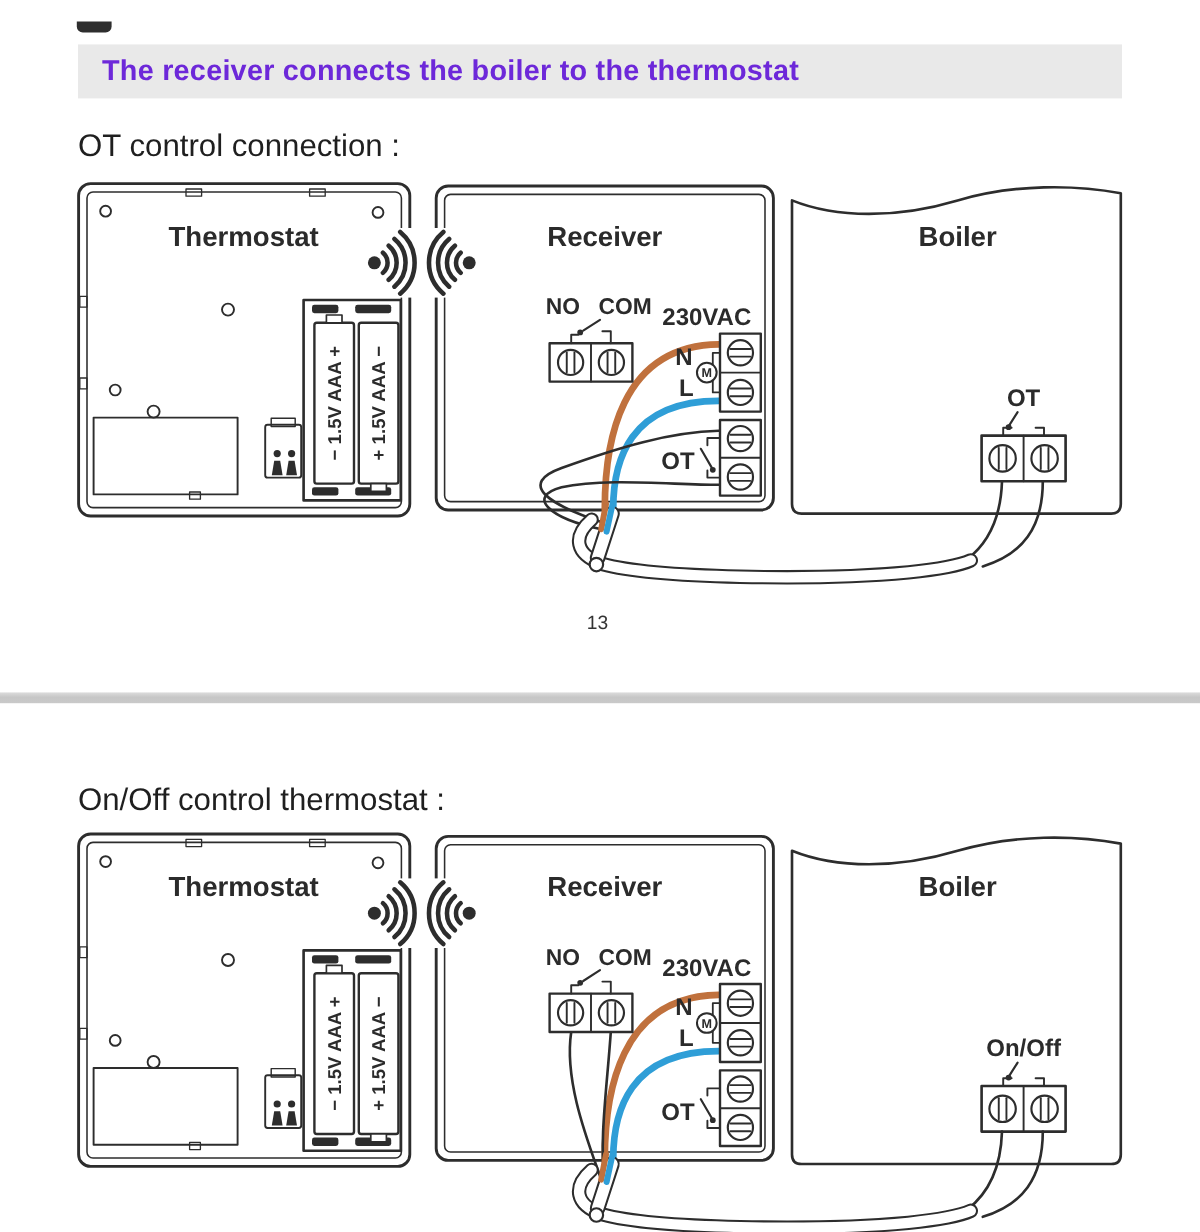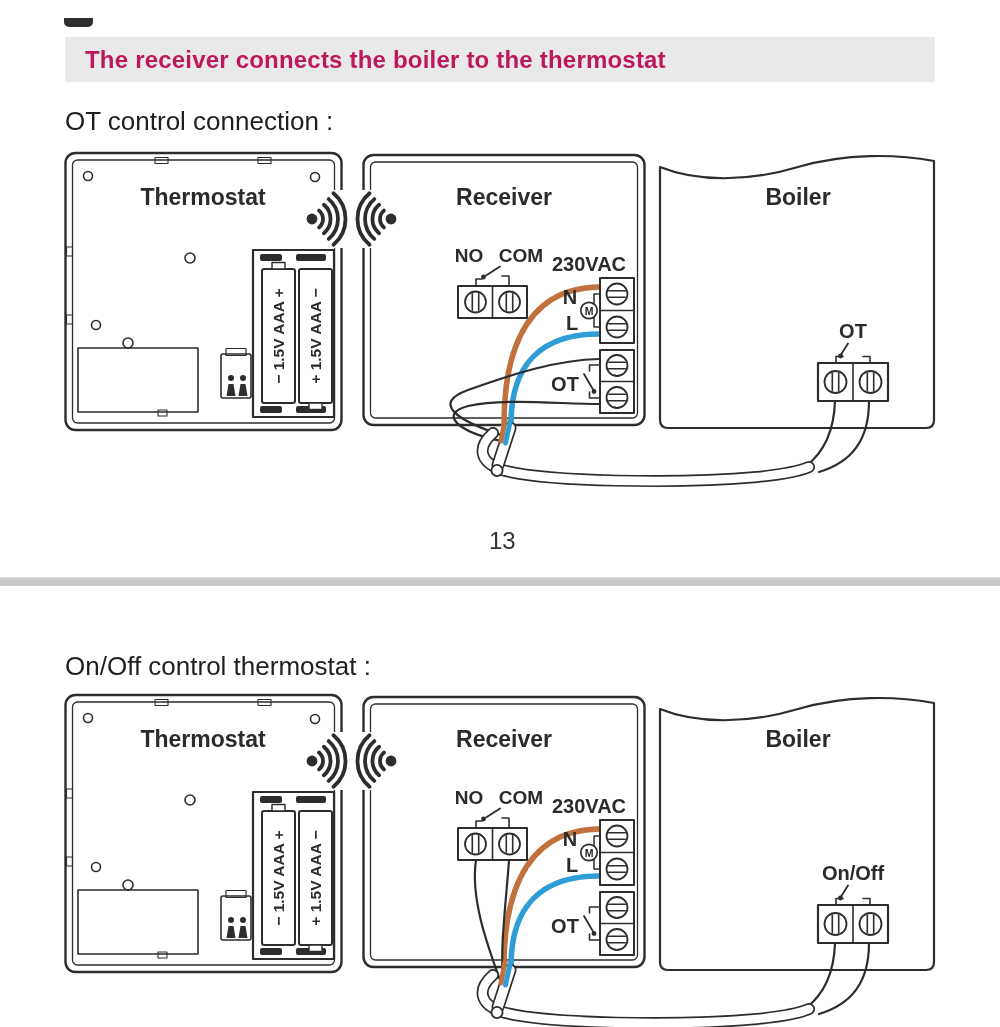--- a/index.html
+++ b/index.html
@@ -9,26 +9,26 @@
   }
   .abs{position:absolute;}
   .crop-mark{
     left:64px;top:18px;width:29px;height:9px;background:#2e2e2e;
     border-radius:0 0 5px 5px;
   }
   .header-band{
     left:65px;top:37px;width:870px;height:45px;background:#e9e9e9;
     display:flex;align-items:center;padding-left:20px;box-sizing:border-box;
   }
-  .header-band span{font-size:24px;font-weight:bold;color:#be185d;letter-spacing:.2px;}
+  .header-band span{font-size:24px;font-weight:bold;color:#6d28d9;letter-spacing:.2px;}
   .section-label{font-size:26px;color:#1f1f1f;}
   .diagram{left:0;width:1000px;overflow:hidden;}
   #diagram-0{top:140px;height:400px;}
   #diagram-1{top:682px;height:345px;}
-  .page-number{left:489px;top:511px;font-size:24px;color:#333;margin-top:16px;}
+  .page-number{left:489px;top:511px;font-size:16px;color:#333;}
   .divider{
     left:0;top:577px;width:1000px;height:9px;
     background:linear-gradient(#dcdcdc,#c6c6c6 45%,#c9c9c9);
   }
   svg{display:block;}
 </style>
 </head>
 <body>
 
 <div class="abs crop-mark"></div>

